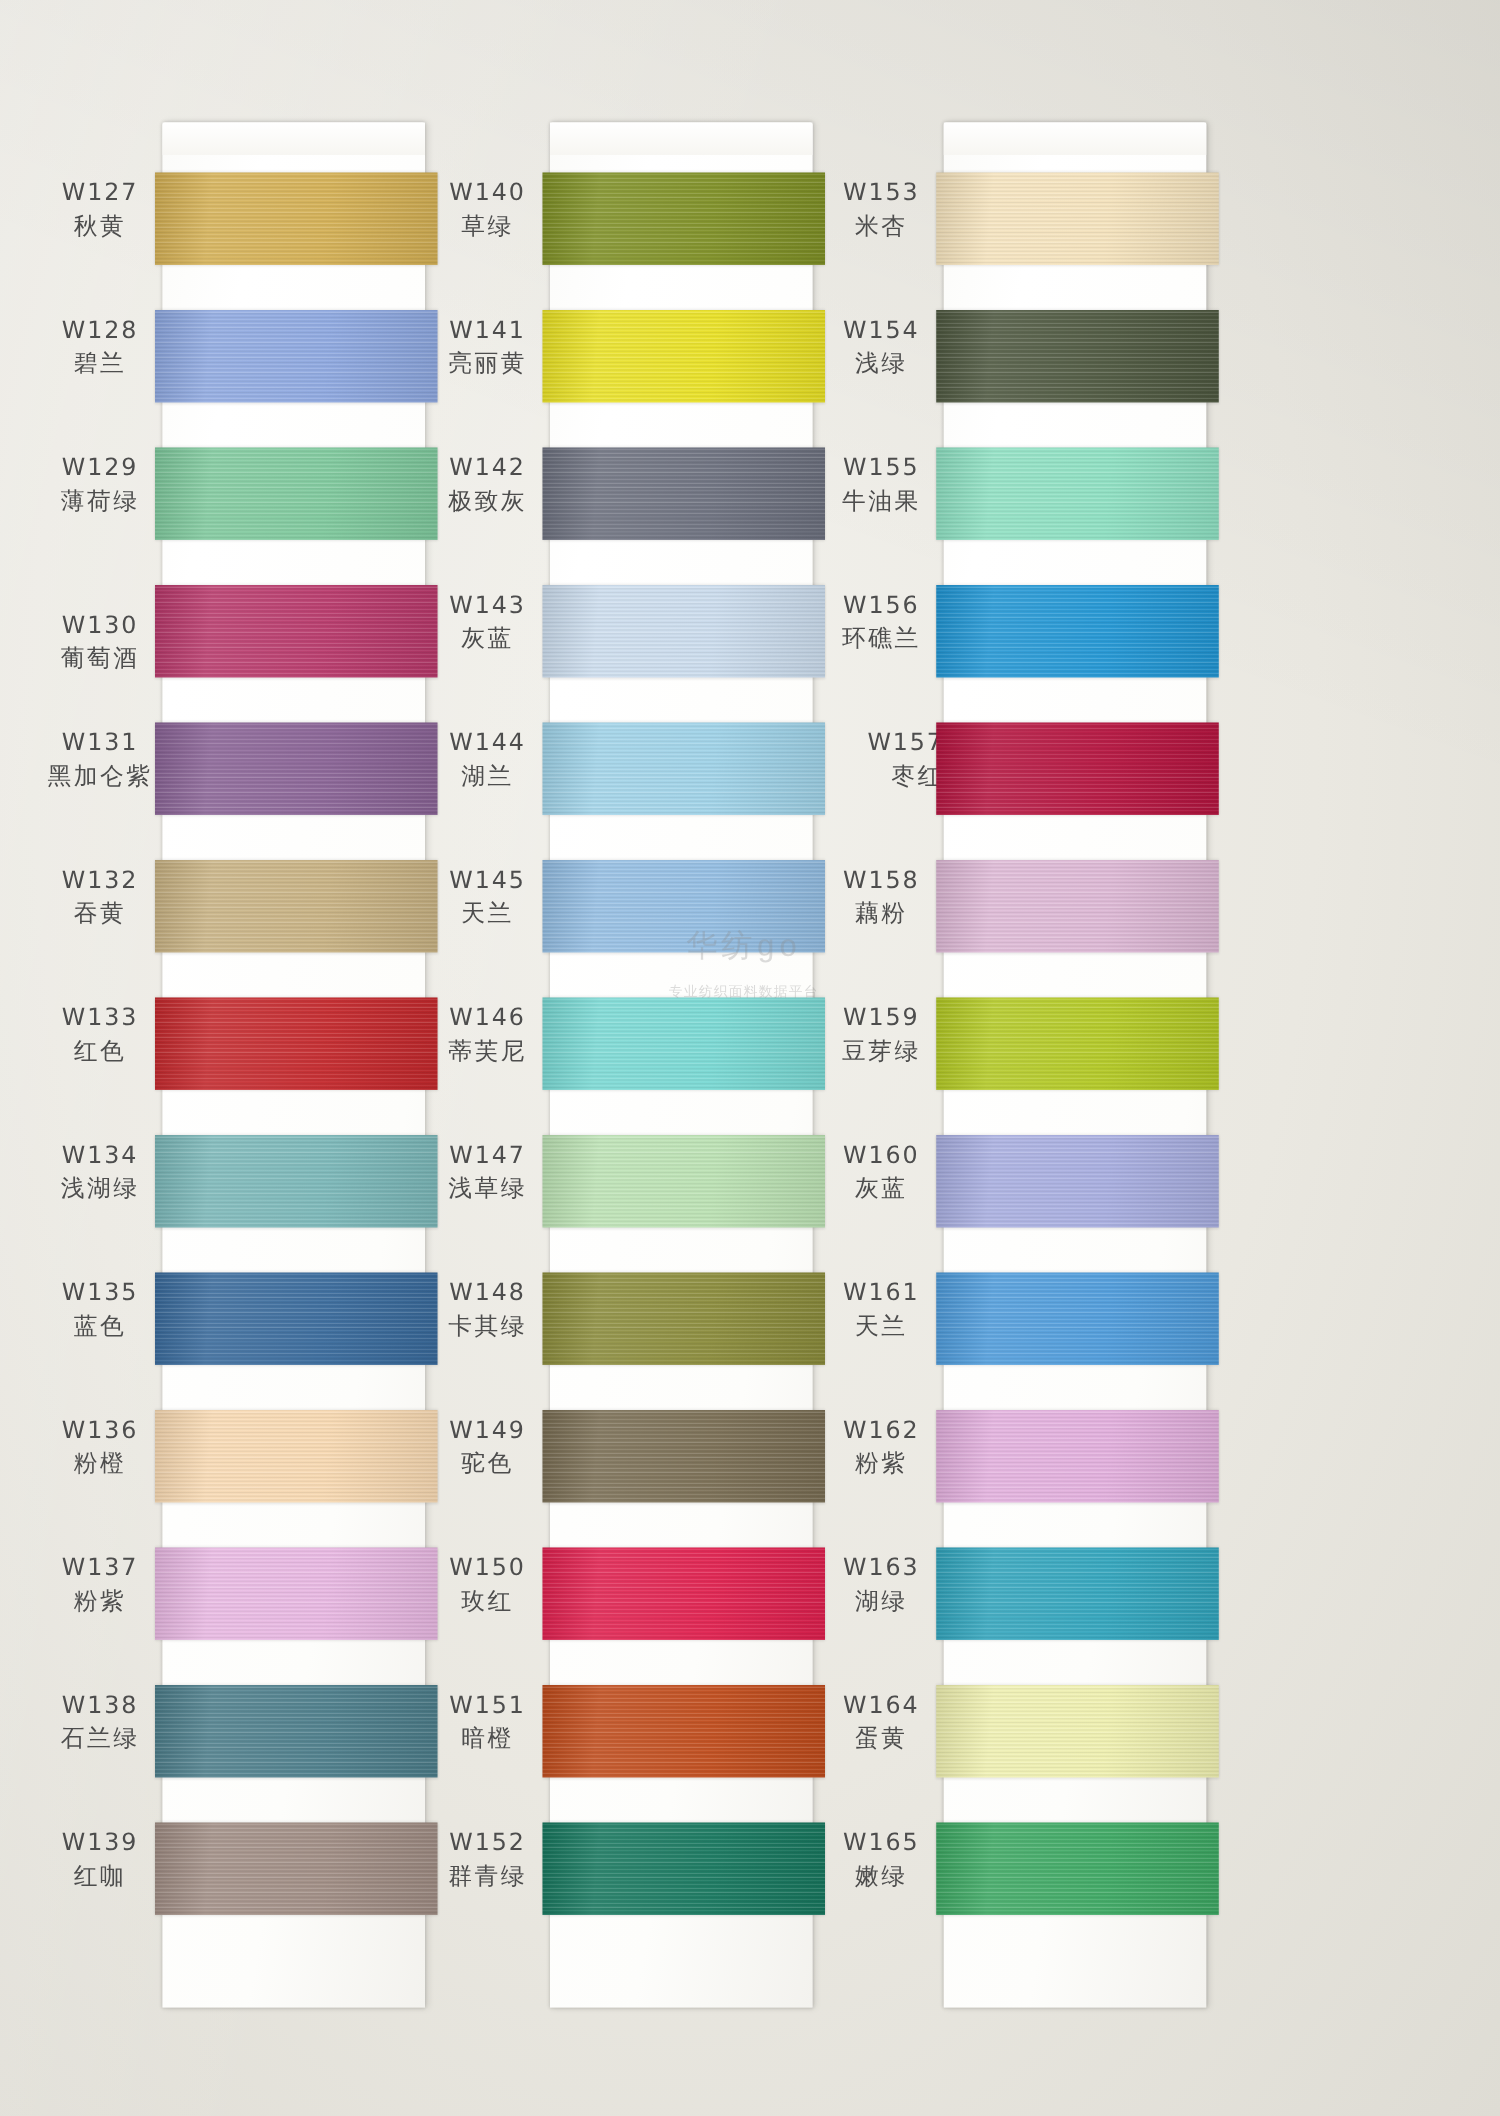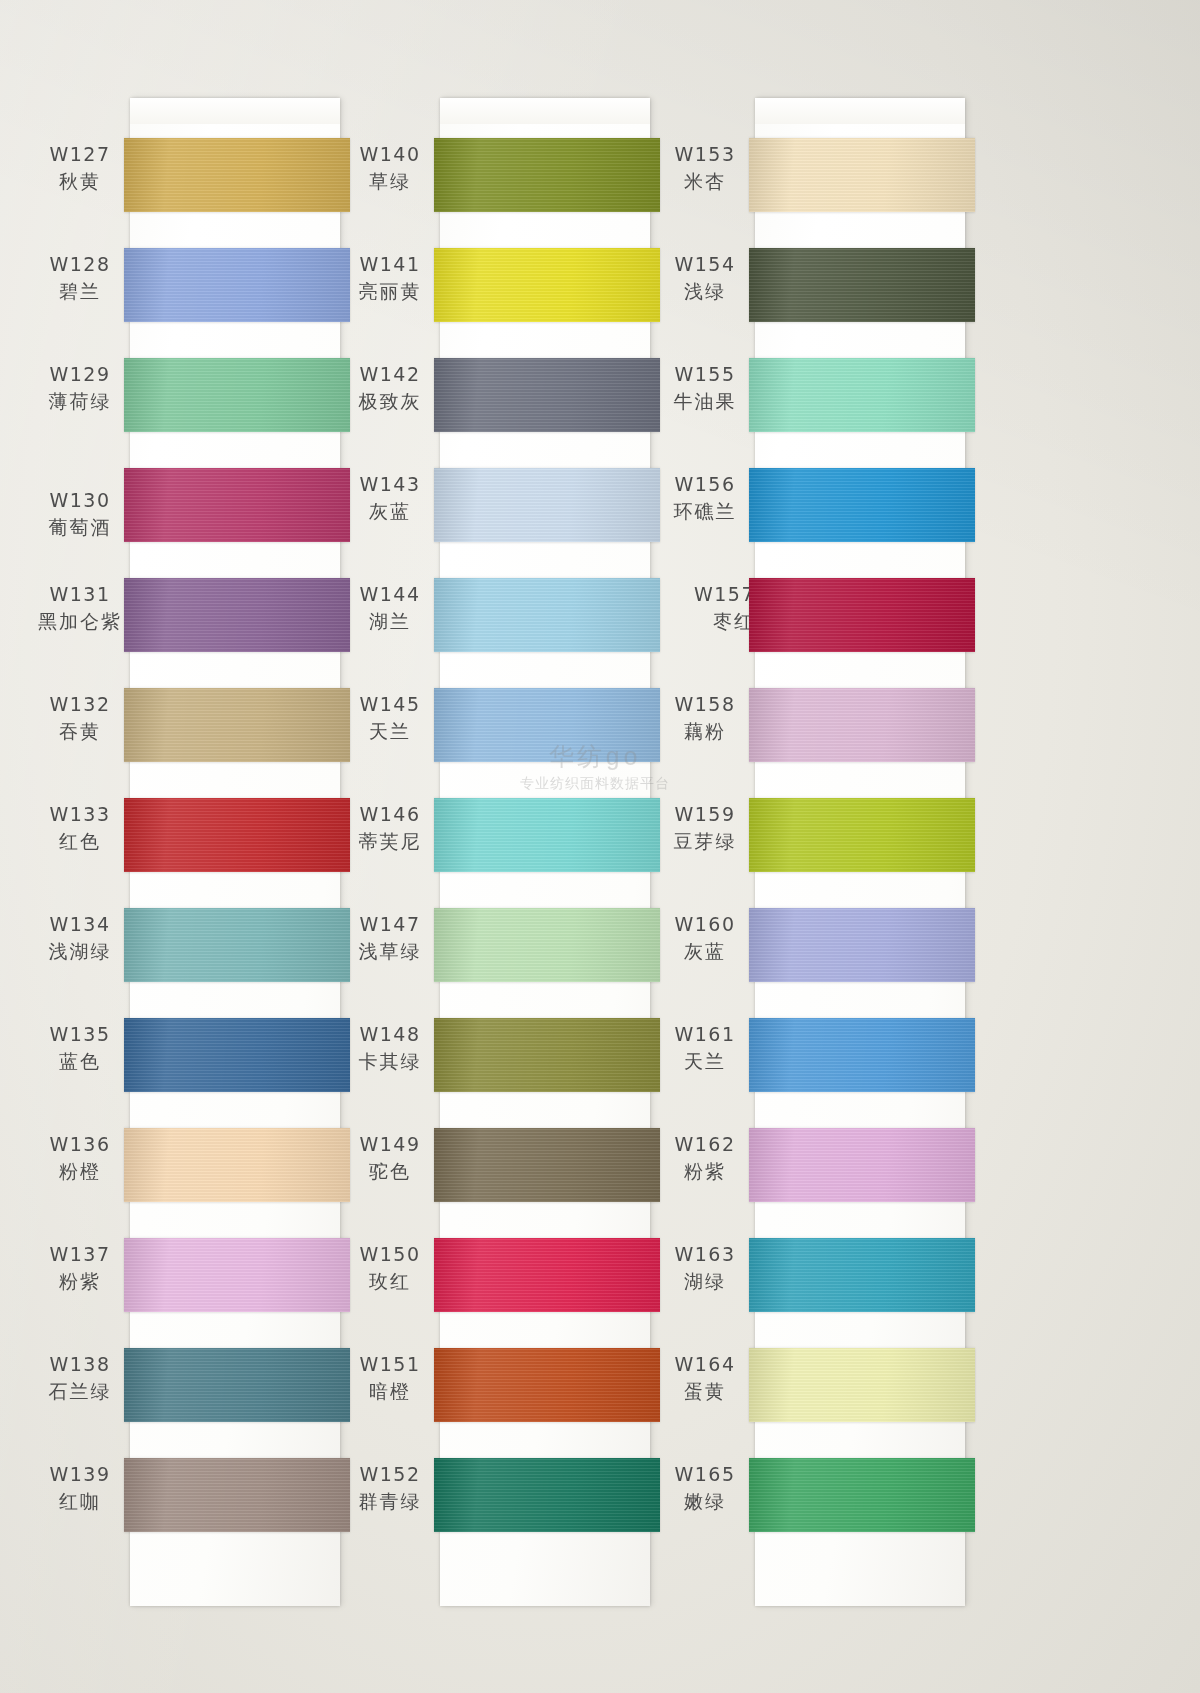--- a/index.html
+++ b/index.html
@@ -155,21 +155,21 @@
     left: 520px;
     top: 740px;
     width: 150px;
     text-align: center;
     color: rgba(140,140,140,0.30);
     font-family: Liberation Mono, monospace;
     pointer-events: none;
     z-index: 6;
   }
   .watermark .wm-main { font-size: 25px; letter-spacing: 3px; }
-  .watermark .wm-sub { font-size: 14px; letter-spacing: 1px; margin-top: 2px; }
+  .watermark .wm-sub { font-size: 11px; letter-spacing: 1px; margin-top: 13px; }
 </style>
 </head>
 <body>
 
 <div class="page-bg"></div>
 
 <div class="header">
 </div>
 
 <div class="cards" id="cards">

